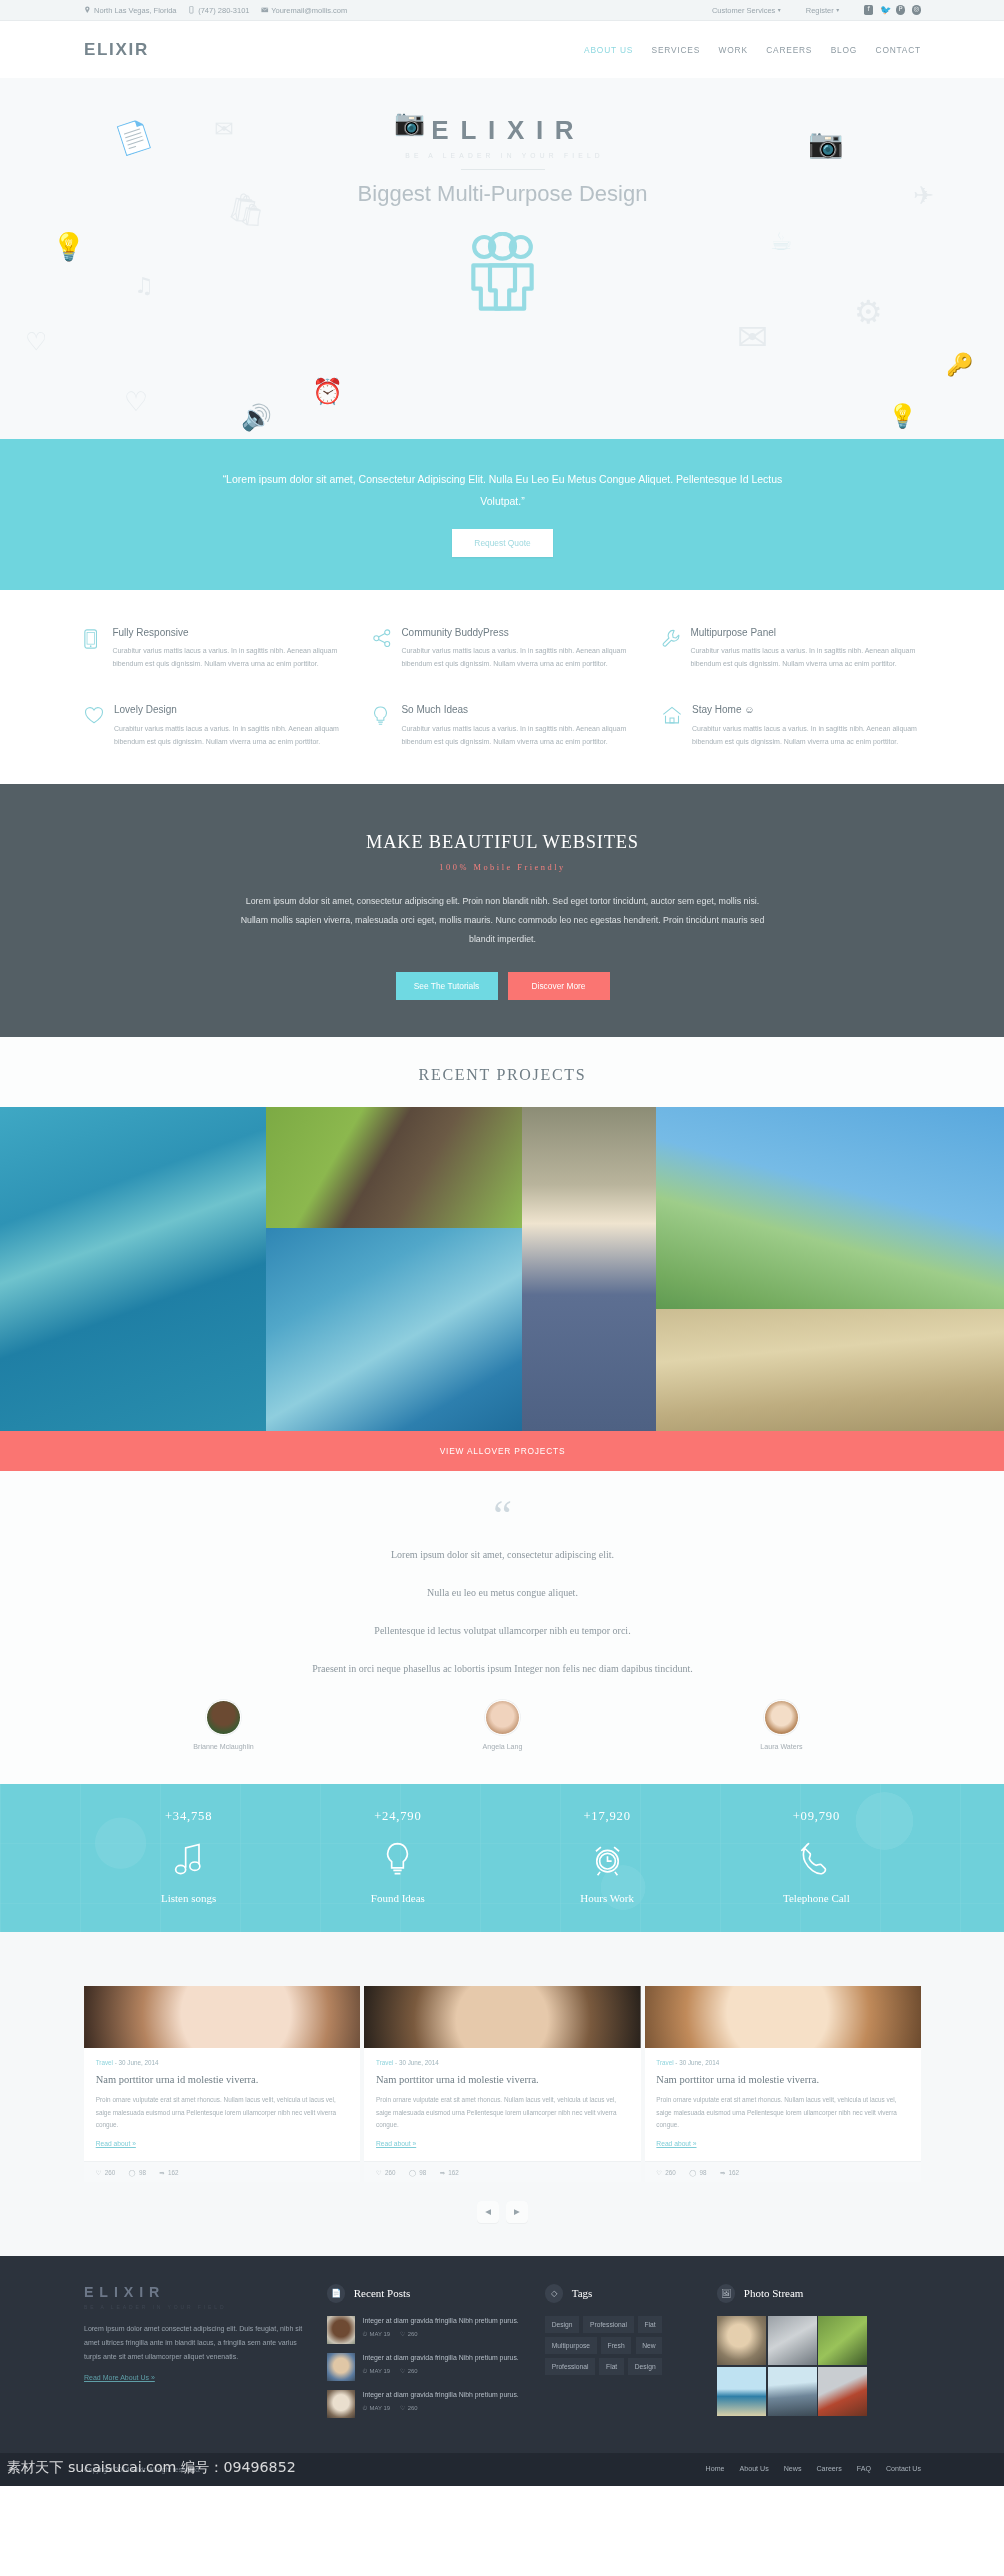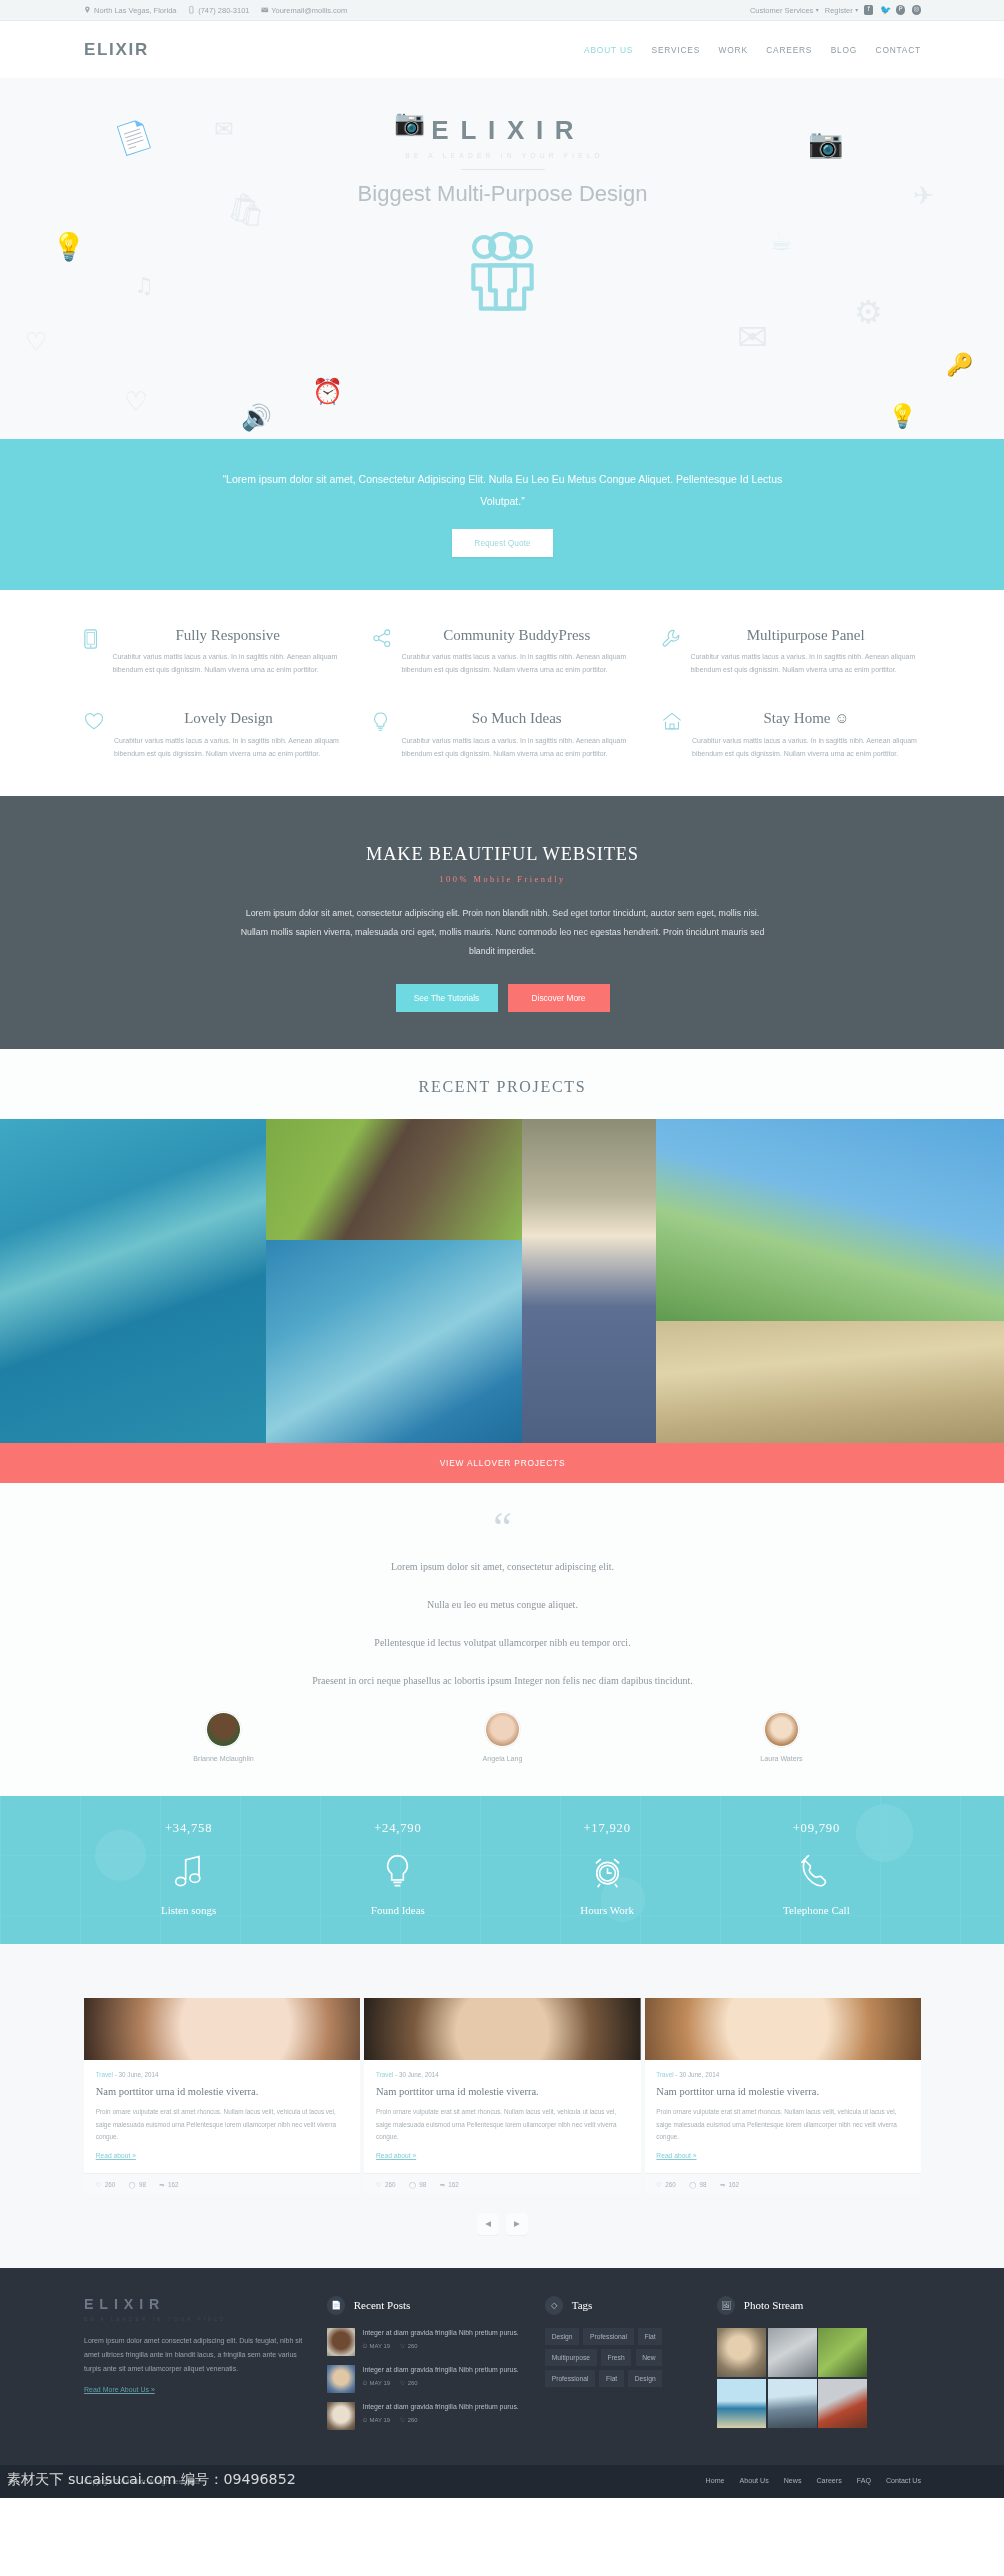--- a/index.html
+++ b/index.html
@@ -18,21 +18,21 @@
     background: #f2f5f6;
     border-bottom: 0.8px solid #e7ebed;
     display: flex;
     align-items: center;
     font-size: 7.5px;
     color: #9aa6ad;
   }
   .topbar .wrap { display: flex; align-items: center; justify-content: space-between; }
   .tb-left { display: flex; align-items: center; gap: 11.7px; }
   .tb-item { display: flex; align-items: center; gap: 3.3px; }
-  .tb-right { display: flex; align-items: center; gap: 6px; }
+  .tb-right { display: flex; align-items: center; gap: 25px; }
   .tb-link { display: flex; align-items: center; gap: 2.5px; }
   .tb-socials { display: flex; align-items: center; gap: 6.7px; }
   .soc {
     width: 9.2px; height: 9.2px; border-radius: 1.7px;
     background: #7d8a91; color: #f2f5f6;
     font-size: 6.7px; line-height: 9.2px; text-align: center;
     font-family: "DejaVu Sans", sans-serif;
   }
   .soc.round { border-radius: 50%; }
   .soc.plain { background: transparent; color: #7d8a91; font-size: 9.2px; }
@@ -97,22 +97,22 @@
     border: 0; cursor: pointer;
     box-shadow: 0 0.8px 1.7px rgba(0,0,0,.06);
   }
 
   
   .features { background: #fff; padding: 37px 0 35px; }
   .feat-grid { display: grid; grid-template-columns: repeat(3,1fr); gap: 33px 30px; }
   .feat { display: flex; gap: 10px; }
   .feat-ico { flex: 0 0 18.4px; padding-top: 1.7px; }
   .feat h3 {
-    font-family: Liberation Serif, serif;
-    font-size: 15px; font-weight: normal; color: #6f7d85; margin-bottom: 7.5px; text-align: center;
+    font-family: Liberation Sans, sans-serif;
+    font-size: 10px; font-weight: normal; color: #6f7d85; margin-bottom: 7.5px;
   }
   .feat p { font-size: 7px; line-height: 1.85; color: #a7b1b7; }
 
   
   .darkcta { background: #545f65; padding: 48px 0 37px; text-align: center; }
   .darkcta h2 {
     font-family: "Liberation Serif", serif;
     font-size: 18.4px; color: #ffffff; letter-spacing: 0.8px; font-weight: normal;
   }
   .darkcta .sub {

